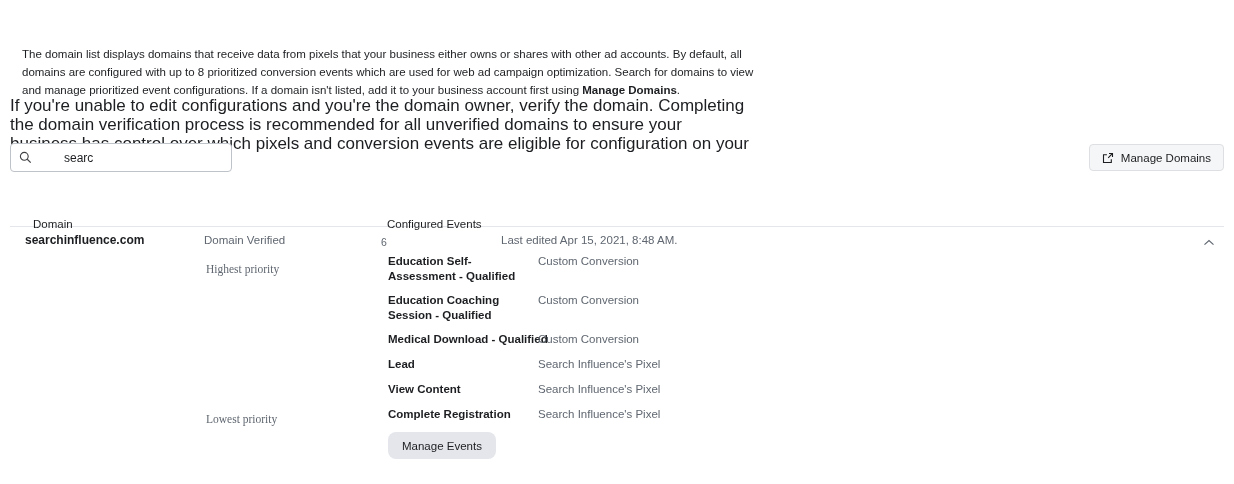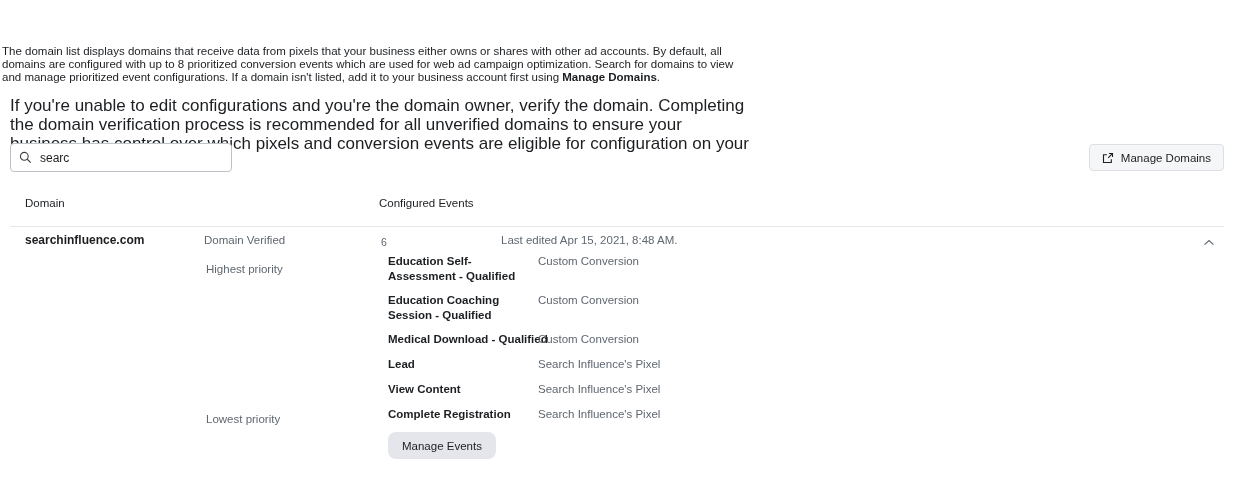--- a/index.html
+++ b/index.html
@@ -25,25 +25,25 @@
     position: absolute;
     left: 10px;
     top: 8px;
     font-size: 15px;
     font-weight: bold;
     color: #1c1e21;
     letter-spacing: 0.1px;
   }
   .intro {
     position: absolute;
-    left: 2px;
+    left: 22px;
     top: 45px;
     width: 752px;
     font-size: 11.5px;
-    line-height: 13px;
+    line-height: 18px;
     color: #1c1e21;
   }
   .intro b { font-weight: bold; }
   .intro2 {
     position: absolute;
     left: 10px;
     top: 96px;
     width: 740px;
     font-size: 17px;
     line-height: 19px;
@@ -113,40 +113,42 @@
   .search-icon svg { display: block; }
   .search-input {
     border: 0;
     outline: 0;
     flex: 1 1 auto;
     font-family: "Liberation Sans", sans-serif;
     font-size: 12px;
     color: #1c1e21;
     background: transparent;
     padding: 0;
+    margin-left: 24px;
   }
   .search-input::placeholder { color: #8d949e; }
 
   
   .table {
     position: absolute;
     left: 10px;
     top: 196px;
     width: 1214px;
   }
   .thead {
     position: relative;
     height: 31px;
     border-bottom: 1px solid #e4e6eb;
   }
   .th {
     position: absolute;
-    top: 1px;
-    font-size: 11.5px;
-    color: #1c1e21;
+    top: 22px;
+    font-size: 11.5px;
+    color: #1c1e21;
+    margin-left: 8px;
   }
   .th-domain { left: 15px; }
   .th-events { left: 369px; }
 
   .row {
     position: relative;
     height: 30px;
   }
   .cell-domain {
     position: absolute;
@@ -185,20 +187,21 @@
     height: 14px;
     cursor: pointer;
   }
   .chevron-up svg { display: block; }
 
   .priority-label {
     position: absolute;
     font-size: 11.5px;
     color: #606770;
     left: 196px;
+    font-family: Liberation Serif, serif;
   }
   .priority-high { top: 67px; }
   .priority-low { top: 217px; }
 
   .events {
     position: absolute;
     left: 0;
     top: 58px;
     width: 1214px;
   }

